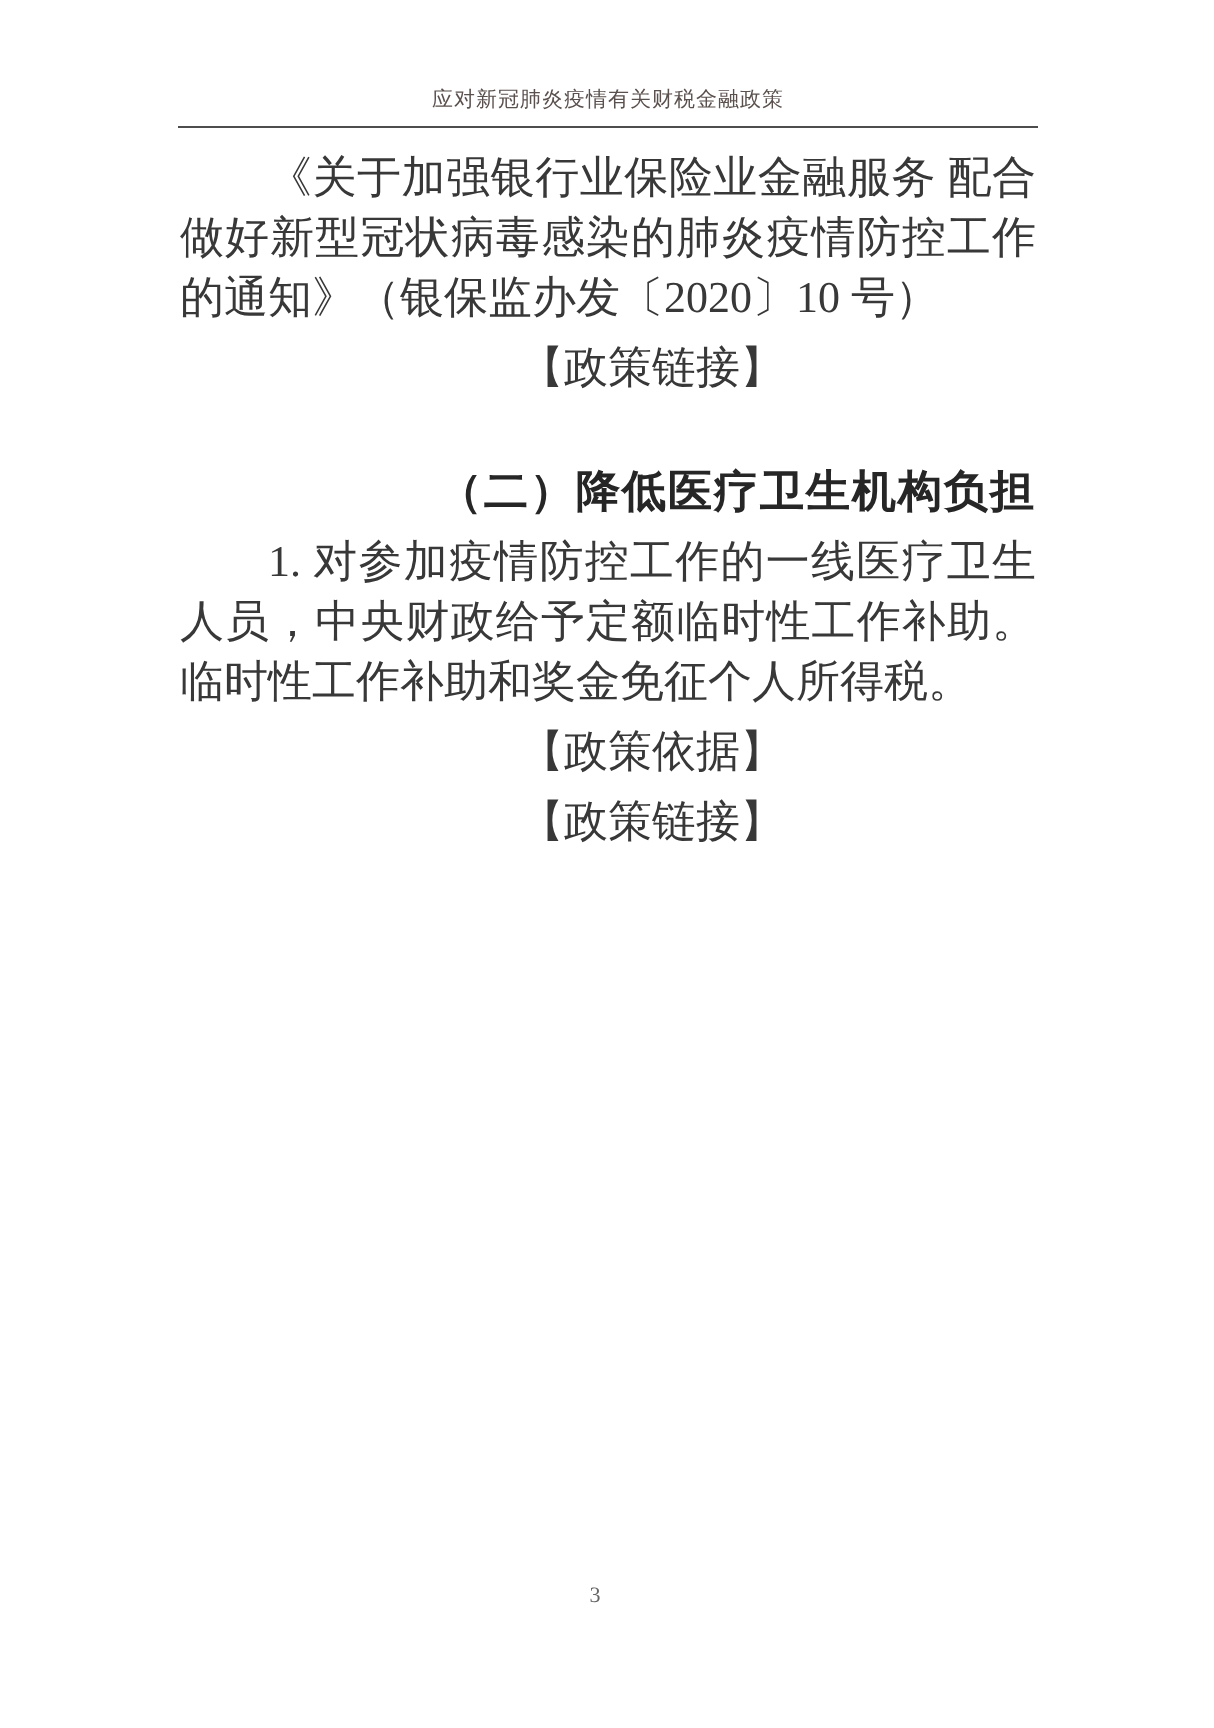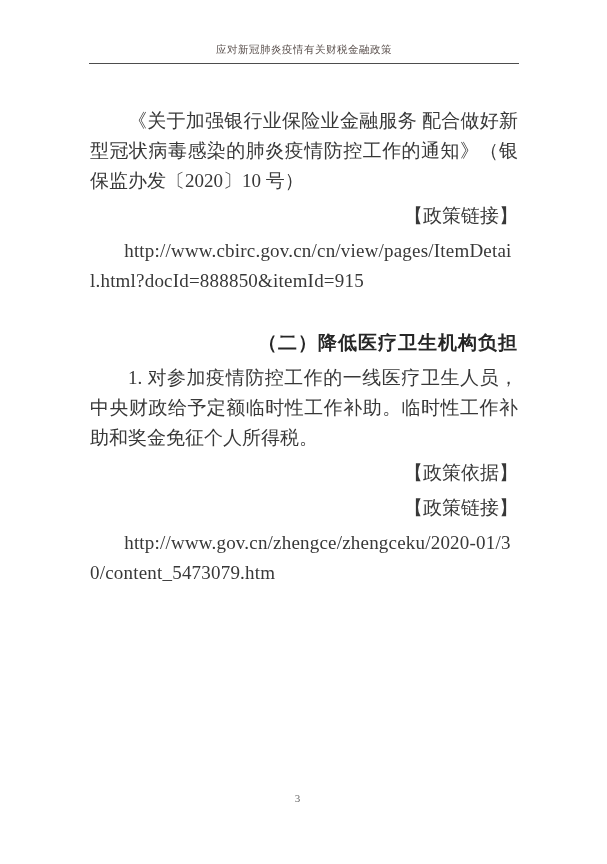--- a/index.html
+++ b/index.html
@@ -28,39 +28,38 @@
   .header-title {
     font-size: 10.5px;
     letter-spacing: 0.5px;
     color: #5a504d;
   }
   .content {
     position: absolute;
     left: 90px;
     top: 74px;
     width: 428px;
-    font-size: 19px;
+    font-size: 22px;
     line-height: 30px;
     color: #383838;
     text-align: justify;
     text-justify: inter-character;
-    margin-top: 32px;
   }
   .content p {
     margin: 5px 0 0 0;
   }
   .content p:first-child {
     margin-top: 0;
   }
   .content p.para {
     text-indent: 2em;
   }
   .content p.label {
     text-indent: 2em;
-    text-align: right;
+    text-align: center;
   }
   .content p.heading {
     text-indent: 2em;
     font-weight: 700;
     color: #262626;
     margin-top: 32px;
     text-align: right;
     letter-spacing: 1px;
   }
   .content p.url {
@@ -83,22 +82,20 @@
 <body>
 
 <div class="page">
   <div class="header">
     <div class="header-title">应对新冠肺炎疫情有关财税金融政策</div>
   </div>
 
   <div class="content">
       <p class="para">《关于加强银行业保险业金融服务 配合做好新型冠状病毒感染的肺炎疫情防控工作的通知》（银保监办发〔2020〕10 号）</p>
       <p class="label">【政策链接】</p>
-      <p class="url">http://www.cbirc.gov.cn/cn/view/pages/ItemDetail.html?docId=888850&amp;itemId=915</p>
       <p class="heading">（二）降低医疗卫生机构负担</p>
       <p class="para">1. 对参加疫情防控工作的一线医疗卫生人员，中央财政给予定额临时性工作补助。临时性工作补助和奖金免征个人所得税。</p>
       <p class="label">【政策依据】</p>
       <p class="label">【政策链接】</p>
-      <p class="url">http://www.gov.cn/zhengce/zhengceku/2020-01/30/content_5473079.htm</p>
     </div>
 
   <div class="footer">3</div>
 </div>
 
 </body></html>

